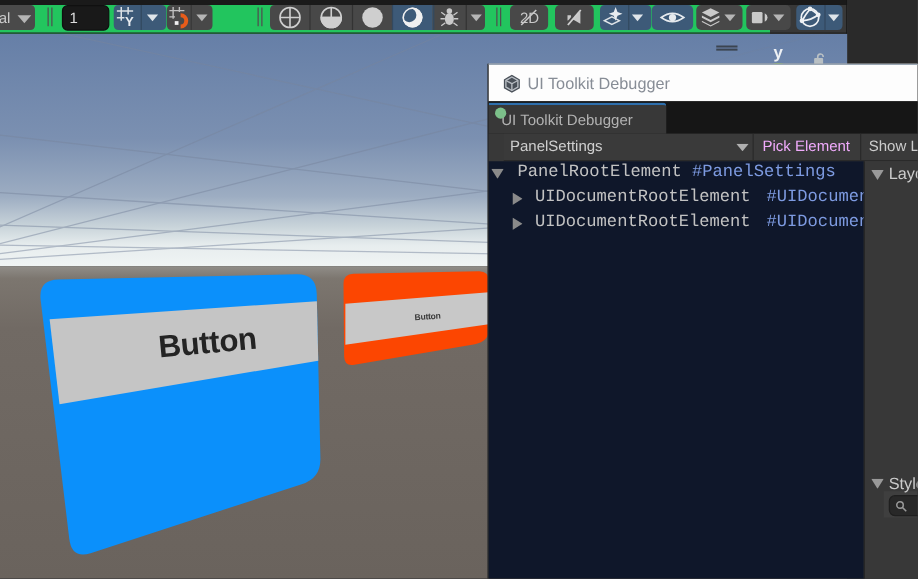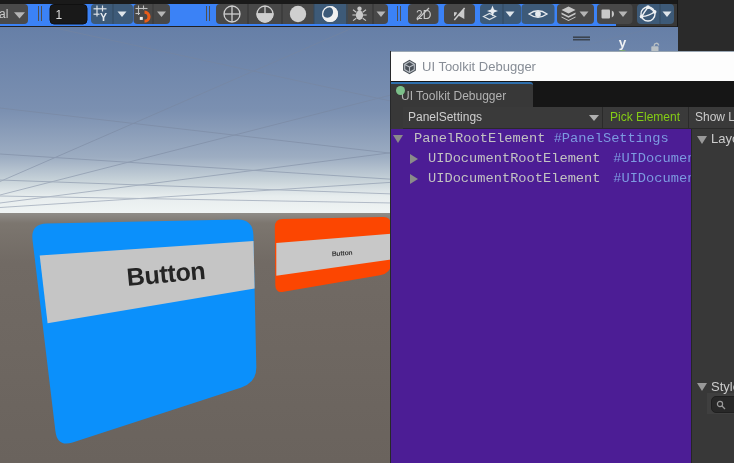--- a/index.html
+++ b/index.html
@@ -56,21 +56,21 @@
     <rect x="573" y="38.9" width="17" height="1.6" fill="#30343a" opacity="0.8"></rect>
     <text x="618.8" y="46.8" font-size="13.5" font-weight="bold" fill="#eef1f4">y</text>
     <g stroke="#b9c0c4" fill="none" stroke-width="1.3">
       <path d="M654.2,46.3 L654.2,45.4 A2.2,2.2 0 0 1 658.5,44.8 L658.5,45.6"></path>
     </g>
     <rect x="651.3" y="46.3" width="7.2" height="5.2" rx="0.8" fill="#b9c0c4"></rect>
     <ellipse cx="622.5" cy="52.5" rx="5.7" ry="2.2" fill="#7fb94f"></ellipse>
   </g>
 </svg>
 
-<div class="abs" id="toolbar" style="left:0;top:0;width:616px;height:27px;background:#3b82f6;">
+<div class="abs" id="toolbar" style="left:0;top:0;width:616px;height:27px;background:#22c55e;">
 <svg width="678" height="27" viewBox="0 0 678 27">
   <rect x="0" y="0" width="678" height="4" fill="#1a1a1a"></rect>
   <rect x="0" y="26" width="678" height="1" fill="#202020"></rect>
 
   <path d="M-6,4 L24,4 Q28,4 28,8 L28,20 Q28,24 24,24 L-6,24 Z" fill="#4a4a4a"></path>
   <text x="-1" y="18" font-size="12" fill="#cccccc">al</text>
   <polygon points="14,12.2 25,12.2 19.5,18.6" fill="#b5b5b5"></polygon>
 
   <rect x="38" y="6" width="1" height="15" fill="#4f4f4f"></rect>
   <rect x="41" y="6" width="1" height="15" fill="#4f4f4f"></rect>
@@ -212,26 +212,26 @@
     </div>
     <div class="abs" style="left:4.5px;top:4.5px;width:9px;height:9px;border-radius:50%;background:#7cc08a;"></div>
   </div>
 
   <div class="abs" style="left:12px;top:56px;width:408px;height:22px;background:#3a3a3a;border-bottom:1px solid #2a2a2a;box-sizing:border-box;">
     <div class="abs" style="left:5px;top:3px;font-size:12px;color:#cfcfcf;">PanelSettings</div>
     <svg class="abs" style="left:186px;top:8px;" width="10" height="6">
           <polygon points="0,0 10,0 5,6" fill="#b0b0b0"></polygon>
         </svg>
     <div class="abs" style="left:199px;top:0;width:1px;height:21px;background:#2a2a2a;"></div>
-    <div class="abs" style="left:207px;top:3px;font-size:12px;color:#84cc16;">Pick Element</div>
+    <div class="abs" style="left:207px;top:3px;font-size:12px;color:#f0abfc;">Pick Element</div>
     <div class="abs" style="left:285px;top:0;width:1px;height:21px;background:#2a2a2a;"></div>
     <div class="abs" style="left:292px;top:3px;font-size:12px;color:#cccccc;white-space:nowrap;">Show Layout</div>
   </div>
 
-  <div class="abs" style="left:0;top:78px;width:300px;height:334px;background:#4c1d95;overflow:hidden;font-family:'Liberation Mono',monospace;font-size:13.7px;color:#c2c2c2;">
+  <div class="abs" style="left:0;top:78px;width:300px;height:334px;background:#0f172a;overflow:hidden;font-family:'Liberation Mono',monospace;font-size:13.7px;color:#c2c2c2;">
     <svg class="abs" style="left:2px;top:6px;" width="10" height="8">
           <polygon points="0,0 10,0 5,8" fill="#8a8a8a"></polygon>
         </svg>
     <div class="abs" style="left:23px;top:2px;white-space:nowrap;">PanelRootElement <span style="color:#7d9ae0;">#PanelSettings</span></div>
     <svg class="abs" style="left:19px;top:25px;" width="8" height="10">
           <polygon points="0,0 8,5 0,10" fill="#8a8a8a"></polygon>
         </svg>
     <div class="abs" style="left:37px;top:22px;white-space:nowrap;">UIDocumentRootElement&nbsp;<span style="color:#7d9ae0;margin-left:4.5px;">#UIDocumentRootEle</span></div>
     <svg class="abs" style="left:19px;top:45px;" width="8" height="10">
           <polygon points="0,0 8,5 0,10" fill="#8a8a8a"></polygon>

